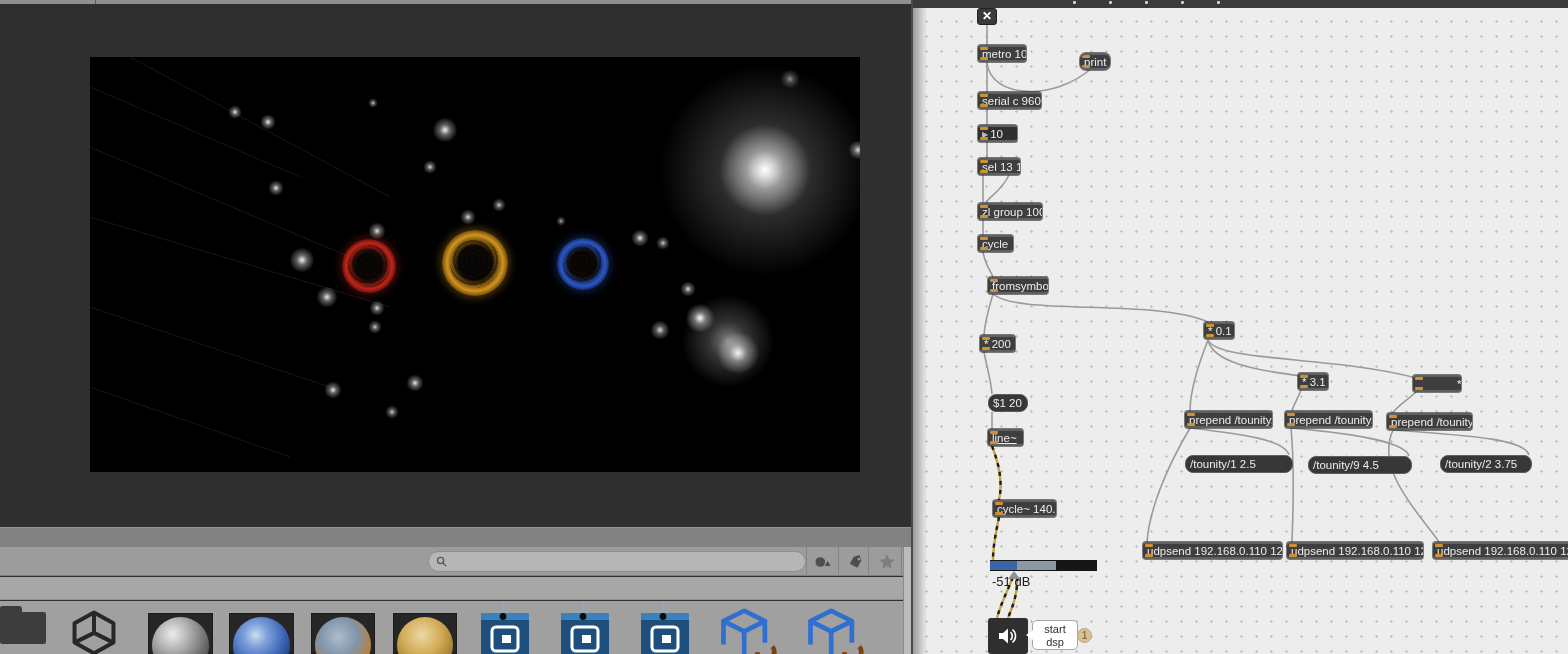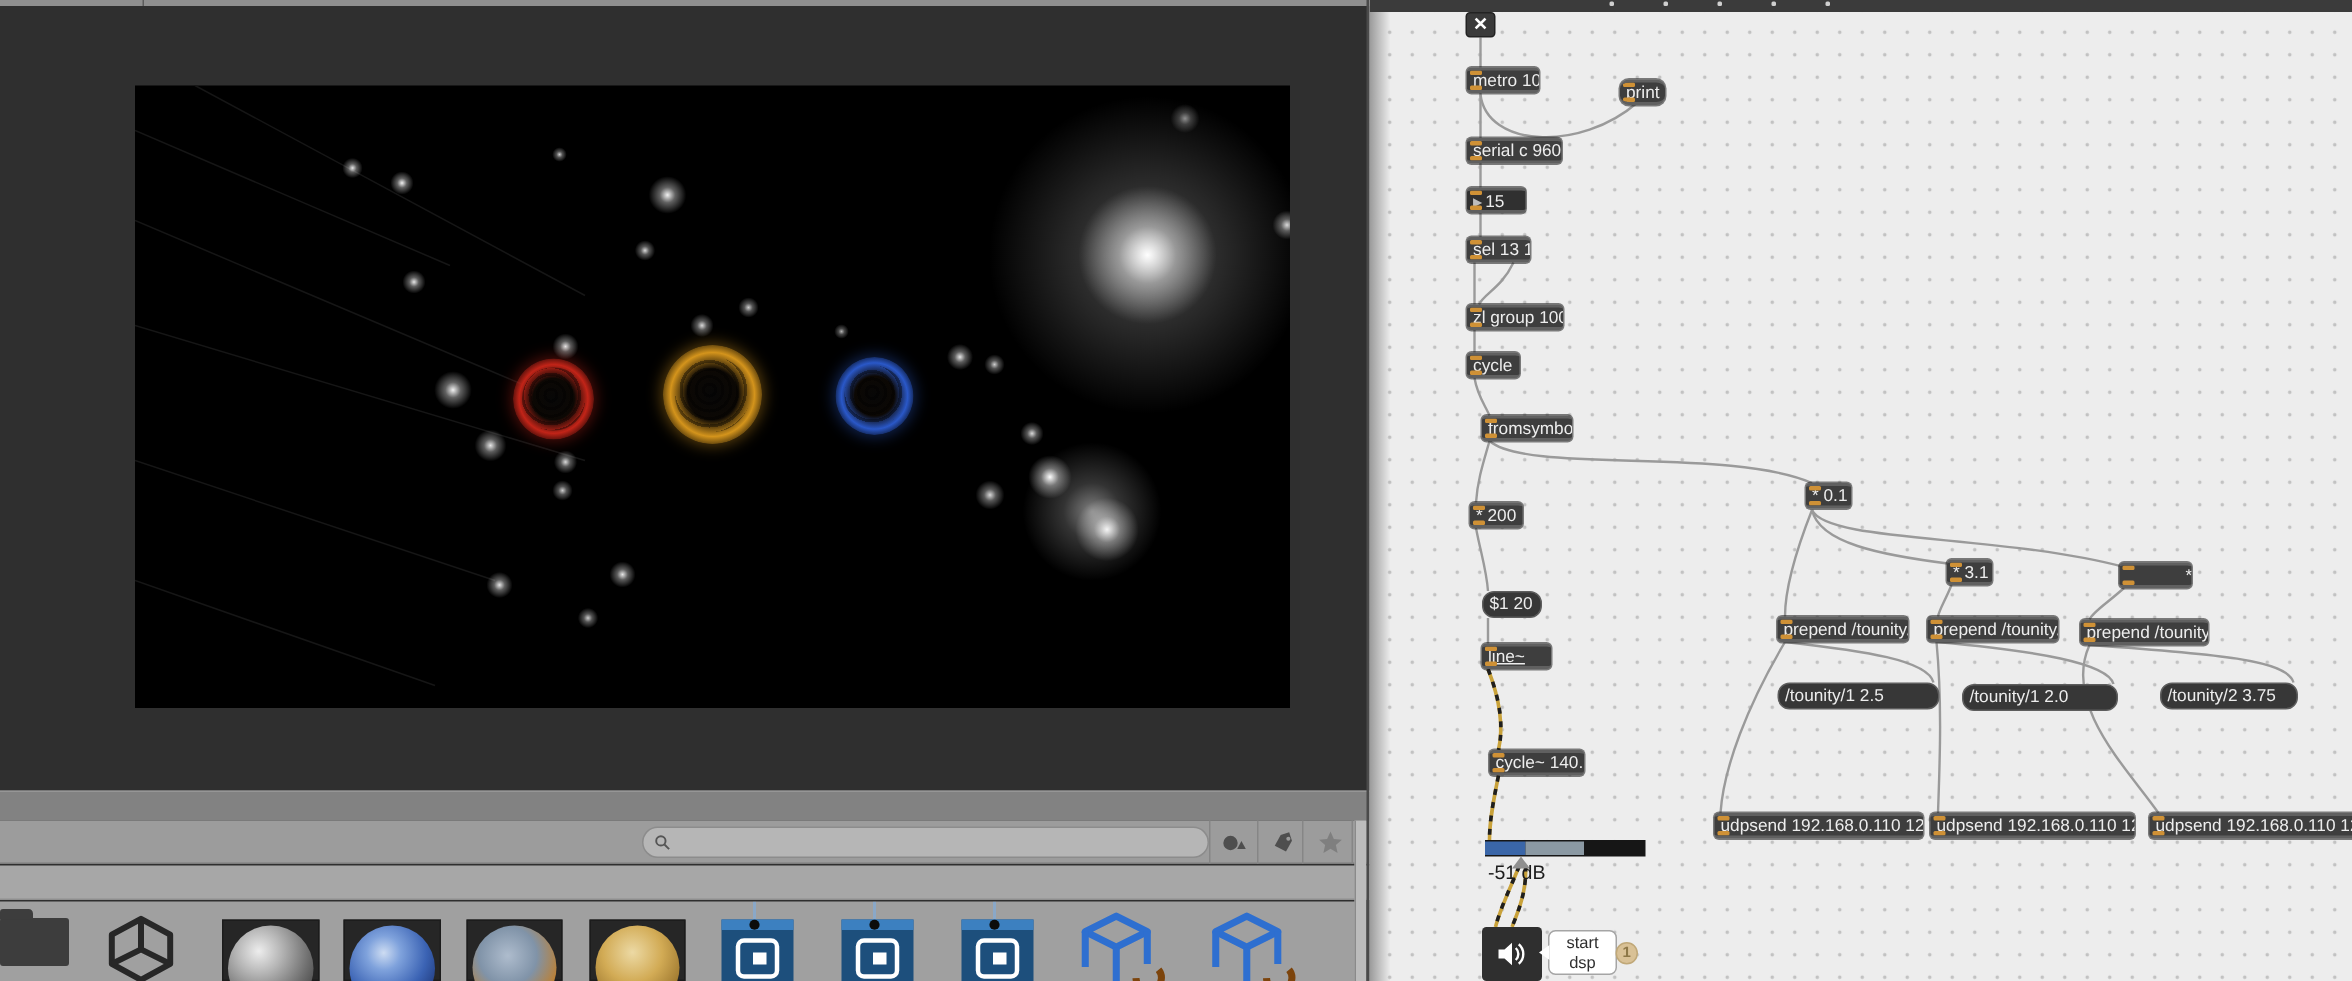--- a/index.html
+++ b/index.html
@@ -304,38 +304,38 @@
         <path class="sig-dash" d="M100,577 C 93,594 87,606 84,618"></path>
         <path class="sig-base" d="M104,577 C 105,594 99,608 95,618"></path>
         <path class="sig-dash" d="M104,577 C 105,594 99,608 95,618"></path>
       </g>
     </svg>
 
     <div class="mxbox toggle-box" style="left:64px; top:8px;">✕</div>
     <div class="mxbox obj" style="left:65px; top:45px; width:48px;">metro 100</div>
     <div class="mxbox obj" style="left:167px; top:53px; width:30px; border-radius:6px;">print</div>
     <div class="mxbox obj" style="left:65px; top:92px; width:63px;">serial c 9600</div>
-    <div class="mxbox obj" style="left:65px; top:125px; width:39px; background:#303030;"><span class="num-tri">▶</span><span>15</span></div>
+    <div class="mxbox obj" style="left:65px; top:125px; width:39px; background:#303030;"><span class="num-tri">▶</span><span>10</span></div>
     <div class="mxbox obj" style="left:65px; top:158px; width:42px;">sel 13 10</div>
     <div class="mxbox obj" style="left:65px; top:203px; width:64px;">zl group 1000</div>
     <div class="mxbox obj" style="left:65px; top:235px; width:35px;">cycle</div>
     <div class="mxbox obj" style="left:75px; top:277px; width:60px;">fromsymbol</div>
     <div class="mxbox obj" style="left:67px; top:335px; width:35px;">* 200</div>
     <div class="mxbox msg" style="left:75px; top:394px; width:40px;">$1 20</div>
-    <div class="mxbox obj" style="left:75px; top:429px; width:46px;text-decoration:underline;">line~</div>
+    <div class="mxbox obj" style="left:75px; top:429px; width:35px;text-decoration:underline;">line~</div>
     <div class="mxbox obj" style="left:80px; top:500px; width:63px;">cycle~ 140.</div>
 
     <div class="mxbox obj" style="left:291px; top:322px; width:30px;">* 0.1</div>
     <div class="mxbox obj" style="left:385px; top:373px; width:30px;">* 3.1</div>
     <div class="mxbox obj" style="left:500px; top:375px; width:14px;padding-left:44px;">* 1.5</div>
     <div class="mxbox obj" style="left:272px; top:411px; width:87px;">prepend /tounity/0</div>
     <div class="mxbox obj" style="left:372px; top:411px; width:87px;">prepend /tounity/1</div>
     <div class="mxbox obj" style="left:474px; top:413px; width:85px;">prepend /tounity/2</div>
     <div class="mxbox msg" style="left:272px; top:455px; width:108px;">/tounity/1 2.5</div>
-    <div class="mxbox msg" style="left:395px; top:456px; width:104px;">/tounity/1 2.0</div>
+    <div class="mxbox msg" style="left:395px; top:456px; width:104px;">/tounity/9 4.5</div>
     <div class="mxbox msg" style="left:527px; top:455px; width:92px;">/tounity/2 3.75</div>
     <div class="mxbox obj" style="left:230px; top:542px; width:139px;">udpsend 192.168.0.110 12345</div>
     <div class="mxbox obj" style="left:374px; top:542px; width:136px;">udpsend 192.168.0.110 12345</div>
     <div class="mxbox obj" style="left:520px; top:542px; width:139px;">udpsend 192.168.0.110 12345</div>
 
     <div class="gain-slider">
       <div class="gain-blue"></div>
       <div class="gain-handle"></div>
     </div>
     <div class="gain-tri"></div>

